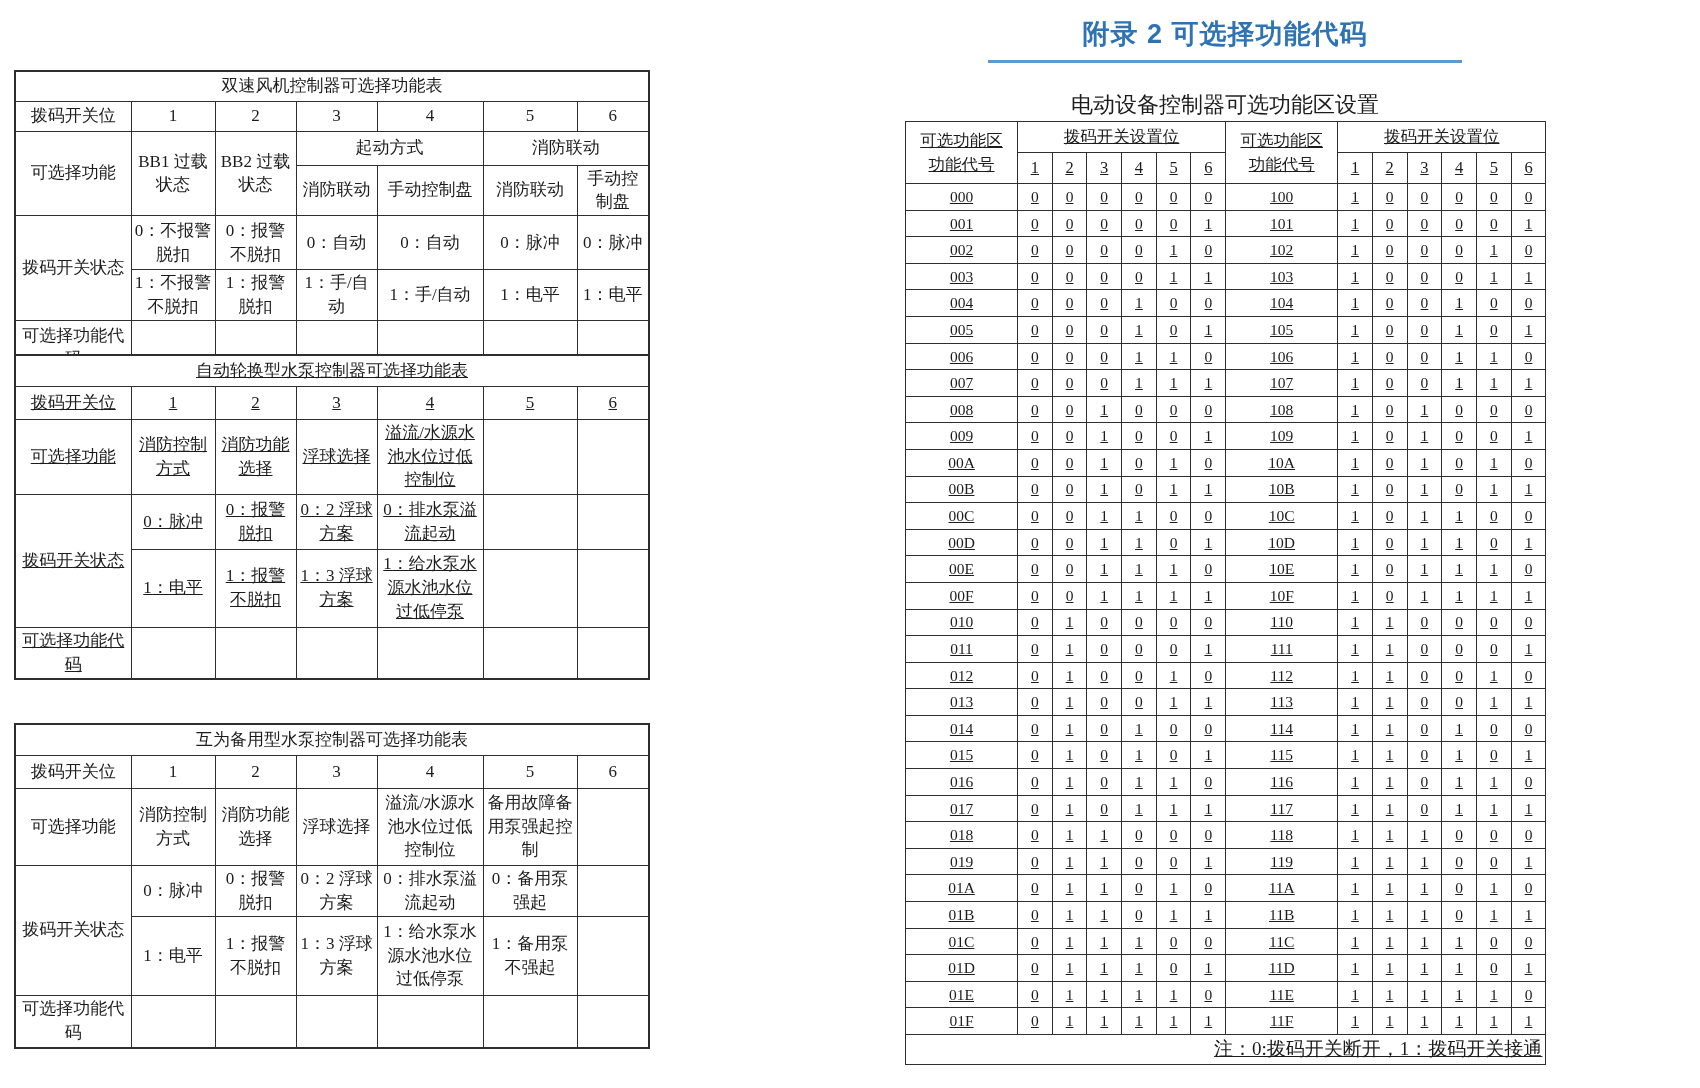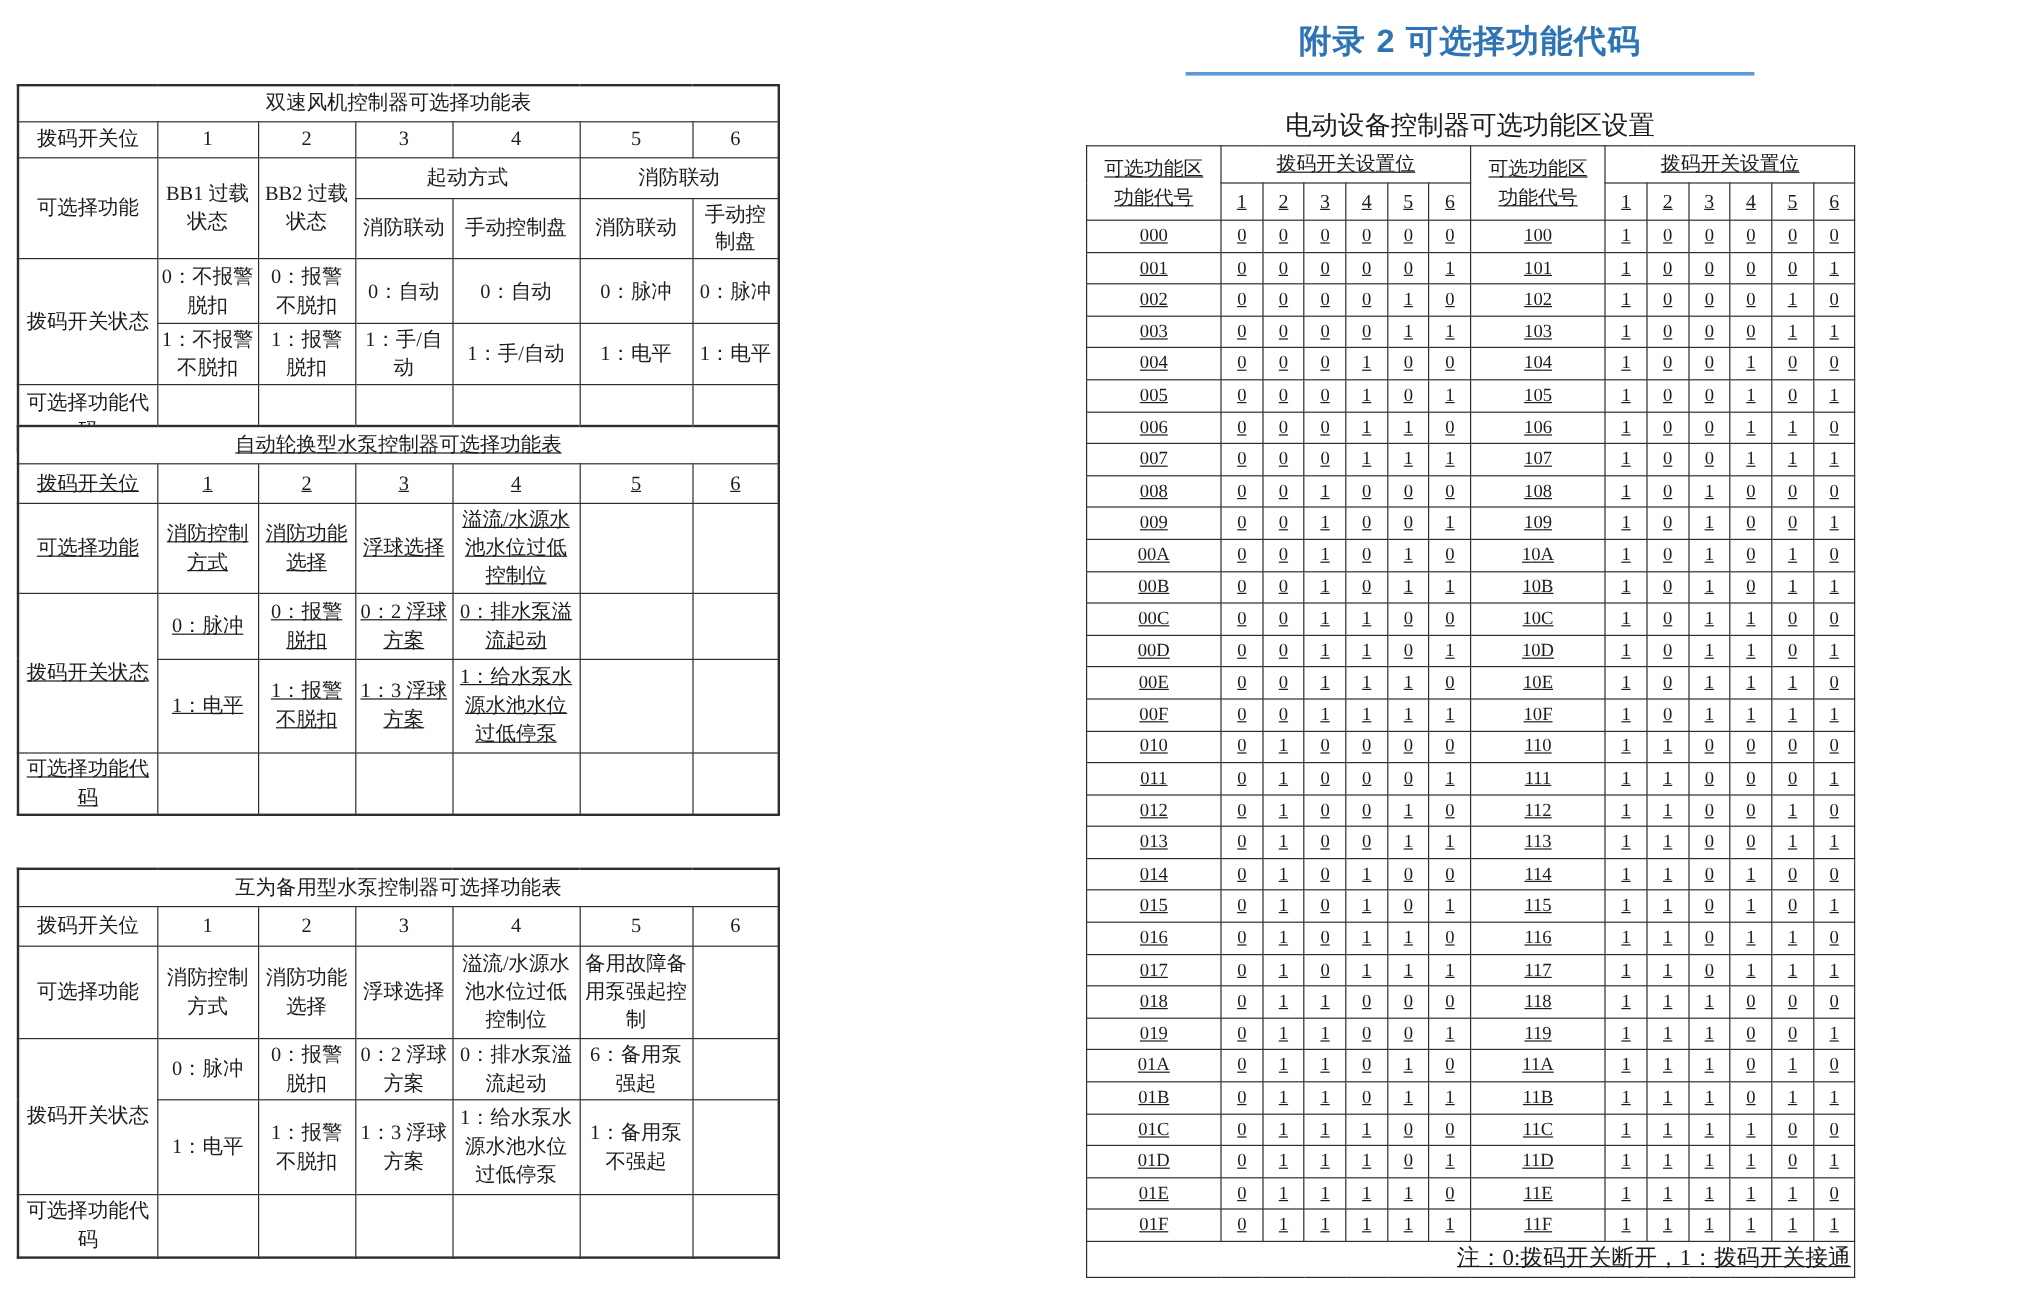--- a/index.html
+++ b/index.html
@@ -230,21 +230,21 @@
     <td>溢流/水源水池水位过低控制位</td>
     <td>备用故障备用泵强起控制</td>
     <td></td>
   </tr>
   <tr class="r-s0">
     <td rowspan="2">拨码开关状态</td>
     <td>0：脉冲</td>
     <td>0：报警脱扣</td>
     <td>0：2 浮球方案</td>
     <td>0：排水泵溢流起动</td>
-    <td>6：备用泵强起</td>
+    <td>0：备用泵强起</td>
     <td></td>
   </tr>
   <tr class="r-s1">
     <td>1：电平</td>
     <td>1：报警不脱扣</td>
     <td>1：3 浮球方案</td>
     <td>1：给水泵水源水池水位过低停泵</td>
     <td>1：备用泵不强起</td>
     <td></td>
   </tr>

